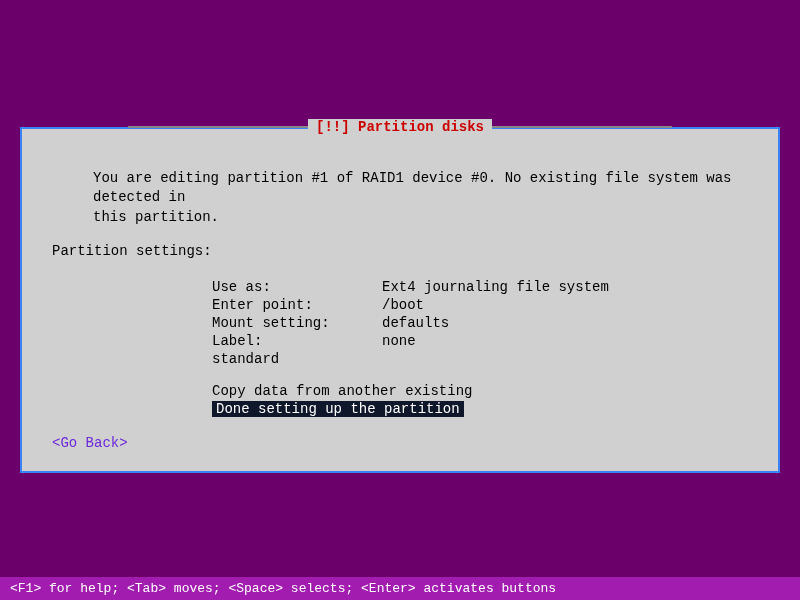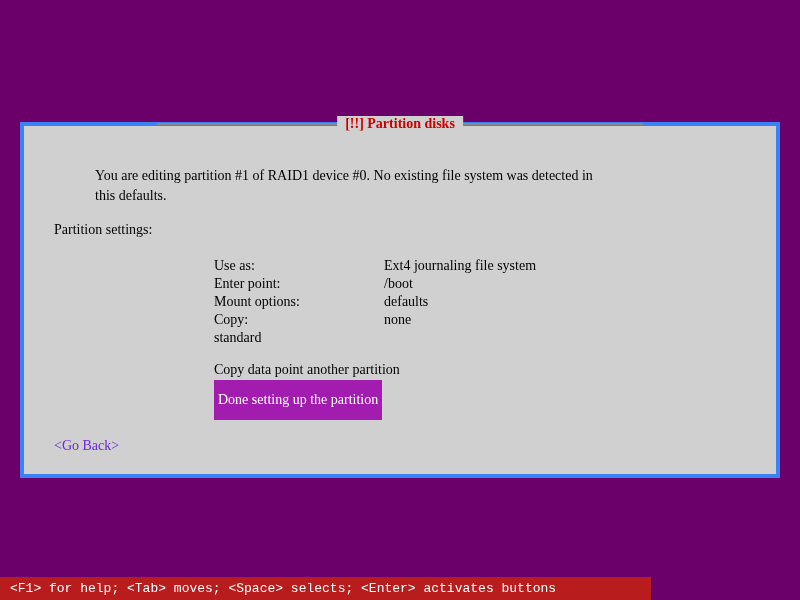--- a/index.html
+++ b/index.html
@@ -102,96 +102,95 @@
     }
 
     .action-item {
       color: #000;
       margin-left: 160px;
       margin-bottom: 2px;
       cursor: pointer;
     }
 
     .action-item.highlighted {
-      background-color: #a21caf;
+      background-color: #0f172a;
       color: #fff;
       display: inline-block;
-      padding: 12px 4px;
+      padding: 0 4px;
     }
 
     .go-back {
       color: #6d28d9;
       margin-top: 16px;
       cursor: pointer;
     }
 
     .bottom-bar {
       position: absolute;
       bottom: 0;
       left: 0;
-      width: 651px;
-      background-color: #b91c1c;
+      width: 800px;
+      background-color: #a21caf;
       color: #ccc;
       padding: 4px 10px;
       font-size: 13px;
     }
 
     .bottom-bar span {
       color: #ffffff;
     }
 
     .outer-border {
-      border: 4px solid #3b82f6;
+      border: 2px solid #3b82f6;
       position: relative;
       padding-top: 12px;
-      font-family: Liberation Serif, serif;
     }
   </style>
 </head>
 <body>
 
 <div class="screen">
   <div class="dialog-box outer-border">
     <div class="title-bar">
       <div class="title-bar-line"></div>
       <span class="title-bar-text">[!!] Partition disks</span>
       <div class="title-bar-line"></div>
     </div>
 
     <div class="dialog-content">
       <div class="intro-text">
         <span>You are editing partition #1 of RAID1 device #0. No existing file system was detected in</span><br>
-        <span>this defaults.</span>
+        <span>this partition.</span>
       </div>
 
       <div class="section-header">Partition settings:</div>
 
       <div class="settings-table">
         <div class="setting-row">
           <span class="setting-label">Use as:</span>
           <span class="setting-value">Ext4 journaling file system</span>
         </div>
         <div class="setting-row">
           <span class="setting-label">Enter point:</span>
           <span class="setting-value">/boot</span>
         </div>
         <div class="setting-row">
-          <span class="setting-label">Mount options:</span>
+          <span class="setting-label">Mount setting:</span>
           <span class="setting-value">defaults</span>
         </div>
         <div class="setting-row">
-          <span class="setting-label">Copy:</span>
+          <span class="setting-label">Label:</span>
           <span class="setting-value">none</span>
         </div>
         <div class="setting-row">
           <span class="setting-value">standard</span>
         </div>
       </div>
 
-      <div class="action-item">Copy data point another partition</div>
+      <div class="action-item">Copy data from another existing</div>
       <div class="action-item highlighted">Done setting up the partition</div>
 
       <div class="go-back">&lt;Go Back&gt;</div>
     </div>
   </div>
 
   <div class="bottom-bar">
     <span>&lt;F1&gt; for help; &lt;Tab&gt; moves; &lt;Space&gt; selects; &lt;Enter&gt; activates buttons</span>
   </div>
 </div>

